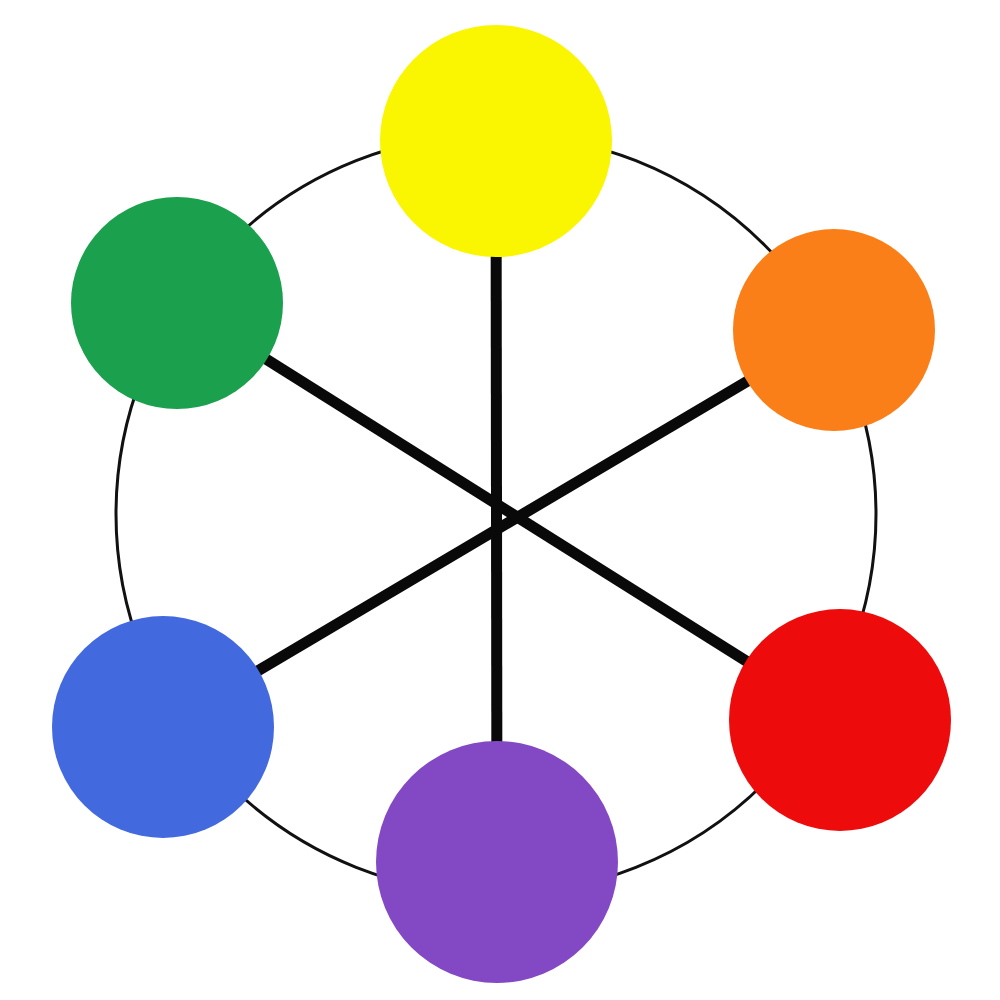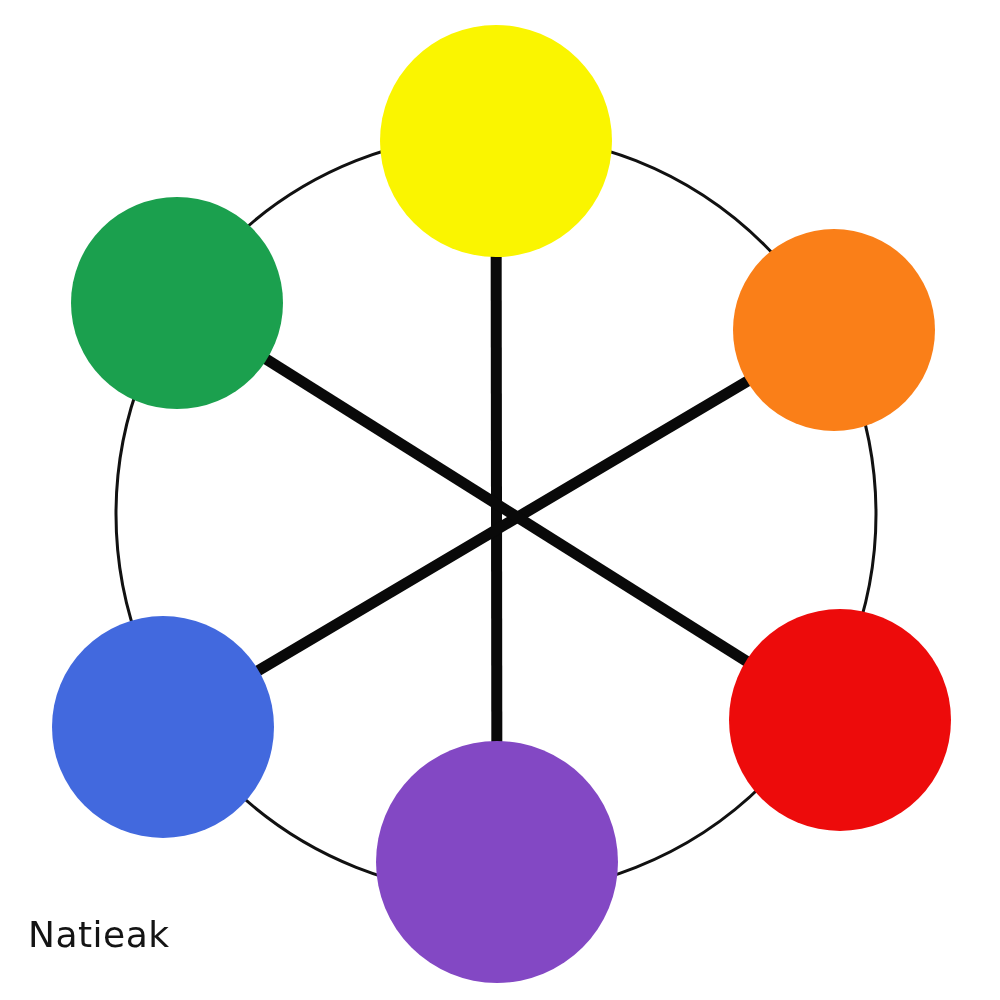--- a/index.html
+++ b/index.html
@@ -61,15 +61,14 @@
     <g id="node-group">
       <circle id="node-0" cx="496" cy="141" r="116" fill="#FAF500"></circle>
       <circle id="node-1" cx="834" cy="330" r="101" fill="#FA7F18"></circle>
       <circle id="node-2" cx="840" cy="720" r="111" fill="#ED0B0B"></circle>
       <circle id="node-3" cx="497" cy="862" r="121" fill="#8348C4"></circle>
       <circle id="node-4" cx="163" cy="727" r="111" fill="#4269DE"></circle>
       <circle id="node-5" cx="177" cy="303" r="106" fill="#1BA04E"></circle>
     </g>
   </svg>
 
-  <div class="watermark">Natieak</div>
 
 </div>
 
 </body></html>

